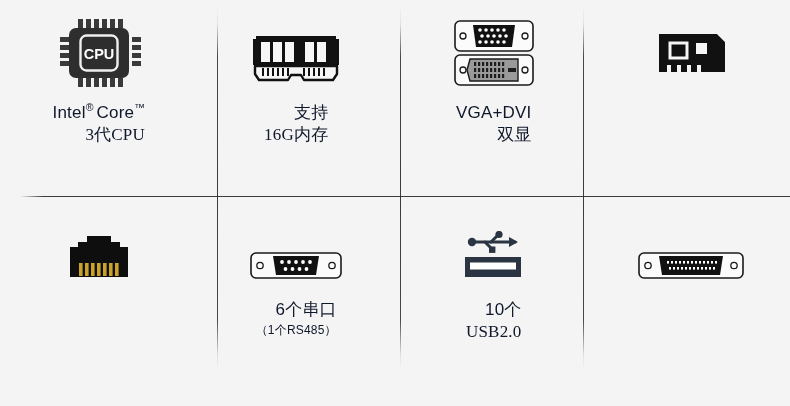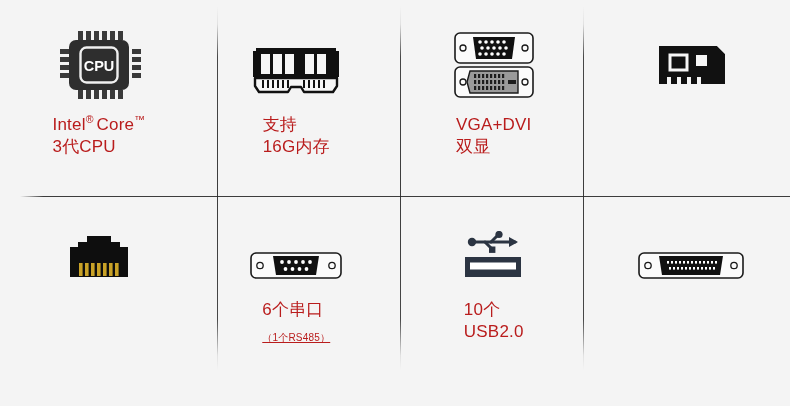--- a/index.html
+++ b/index.html
@@ -65,48 +65,47 @@
   .row.row-bottom { top: 197px; height: 180px; }
 
   .cell {
     flex: 1 1 0;
     display: flex;
     flex-direction: column;
     align-items: center;
     justify-content: flex-start;
     box-sizing: border-box;
   }
-  .row-top .cell    { padding-top: 28px; }
+  .row-top .cell    { padding-top: 16px; }
   .row-bottom .cell { padding-top: 34px; }
 
   .icon-wrap {
     display: flex;
     align-items: flex-end;
     justify-content: center;
     height: 74px;
     margin-bottom: 12px;
   }
   .row-bottom .icon-wrap {
     height: 52px;
     margin-bottom: 16px;
   }
 
   .label {
-    text-align: left;
+    text-align: right;
     line-height: 1.32;
     font-size: 17px;
-    color: #b91c1c;
+    color: #0f172a;
     letter-spacing: 0.2px;
   }
-  .label .line2 { display: block; }
+  .label .line2 { display: block; font-family: Liberation Serif, serif; }
   .label .sub {
     display: block;
-    font-size: 10px;
-    margin-top: 10px;
-    text-decoration: underline;
+    font-size: 12px;
+    margin-top: 2px;
   }
   .label sup {
     font-size: 0.62em;
     vertical-align: super;
     line-height: 0;
   }
 
   .sr-gap { display: inline-block; width: 3px; }
 </style>
 </head>

